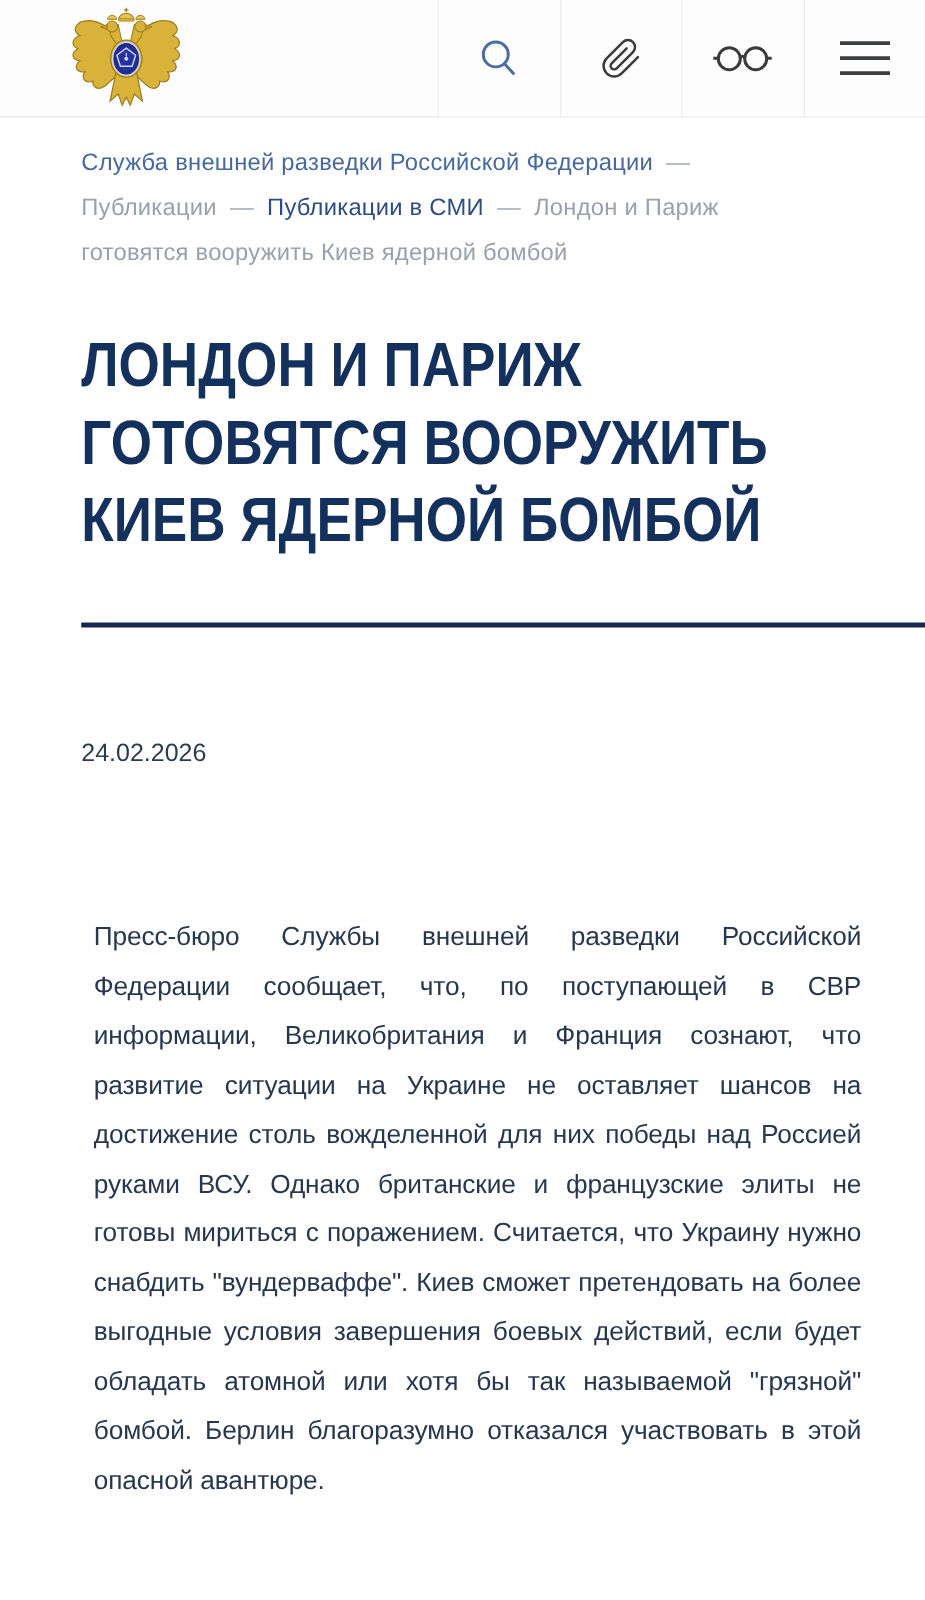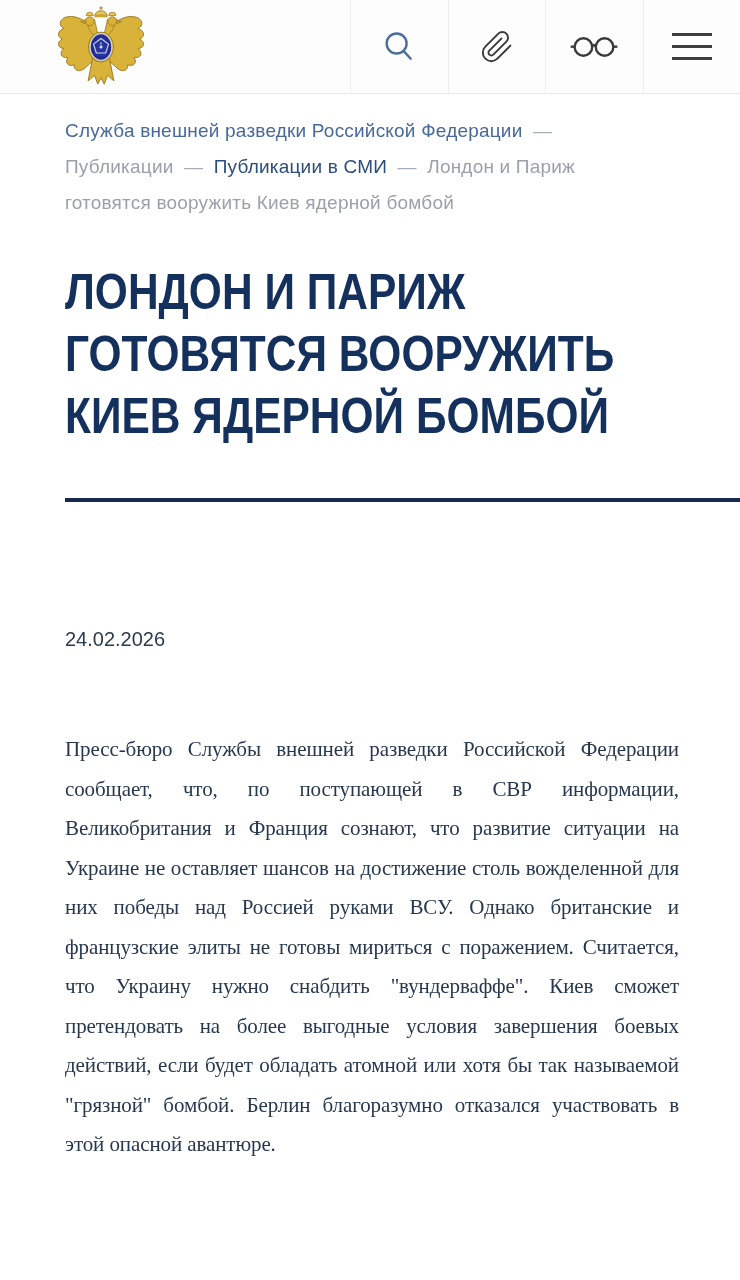--- a/index.html
+++ b/index.html
@@ -53,29 +53,29 @@
     position:absolute; left:65px; right:0; top:498px;
     height:4px; background:#16294f;
   }
 
   
   .meta {
     position:absolute; left:65px; top:554px;
     font-size:21px; color:#a0a6ad; letter-spacing:0.2px;
   }
   .date {
-    position:absolute; left:65px; top:628px;
+    position:absolute; left:65px; top:592px;
     font-size:20px; color:#2b3b4e;
   }
 
   
   .body-text {
-    position:absolute; left:65px; top:730px; width:614px;
+    position:absolute; left:75px; top:730px; width:614px;
     font-size:21px; line-height:39.5px; color:#27384e;
-    text-align:justify; letter-spacing:-0.1px;font-family:Liberation Serif, serif;
+    text-align:justify; letter-spacing:-0.1px;
   }
 </style>
 </head>
 <body>
 
 <div class="page">
 
   <header class="header">
     <div class="logo-cell">
       <a class="emblem">

